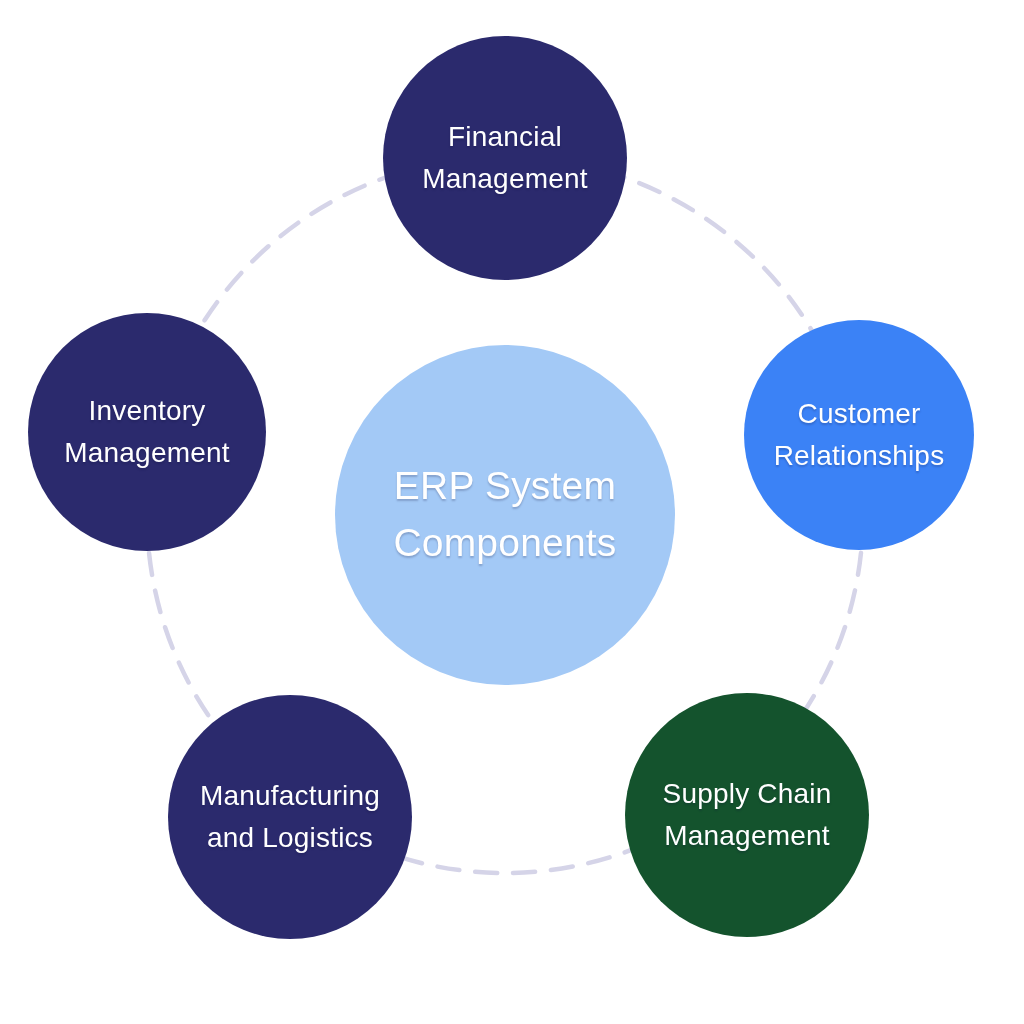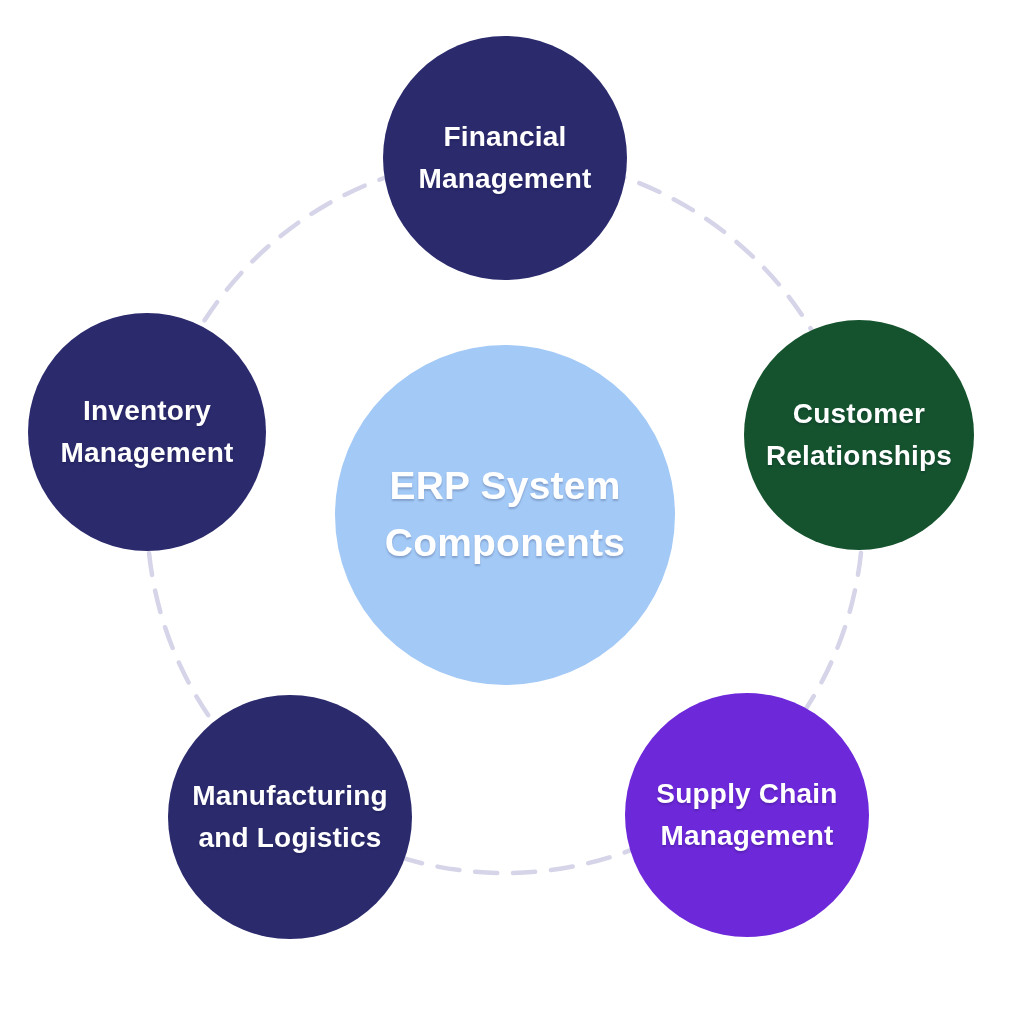--- a/index.html
+++ b/index.html
@@ -26,21 +26,21 @@
     display: flex;
     align-items: center;
     justify-content: center;
     text-align: center;
     z-index: 1;
     box-sizing: border-box;
     padding: 14px;
   }
   .node .label {
     color: #ffffff;
-    font-weight: 700;
+    font-weight: 400;
     letter-spacing: 0.2px;
     text-shadow: 0 2px 2px rgba(20, 20, 60, 0.22);
   }
   .outer .label {
     font-size: 28px;
     line-height: 1.5;
   }
   .center-node .label {
     font-size: 39px;
     line-height: 1.45;
@@ -59,25 +59,25 @@
 <div class="stage">
 
   <svg class="ring-svg" viewBox="0 0 1024 1024" xmlns="http://www.w3.org/2000/svg">
     <circle cx="505" cy="515" r="358" fill="none" stroke-width="4.5" stroke-dasharray="22 16" stroke-linecap="round" stroke="#D5D4E8"></circle>
   </svg>
 
   <div class="node outer node-financial" style="background: rgb(43, 42, 109);">
     <span class="label">Financial Management</span>
   </div>
 
-  <div class="node outer node-customer" style="background: #14532d;">
+  <div class="node outer node-customer" style="background: #3b82f6;">
     <span class="label">Customer Relationships</span>
   </div>
 
-  <div class="node outer node-supply" style="background: #6d28d9;">
+  <div class="node outer node-supply" style="background: #14532d;">
     <span class="label">Supply Chain Management</span>
   </div>
 
   <div class="node outer node-inventory" style="background: rgb(43, 42, 109);">
     <span class="label">Inventory Management</span>
   </div>
 
   <div class="node outer node-manufacturing" style="background: rgb(43, 42, 109);">
     <span class="label">Manufacturing and Logistics</span>
   </div>

